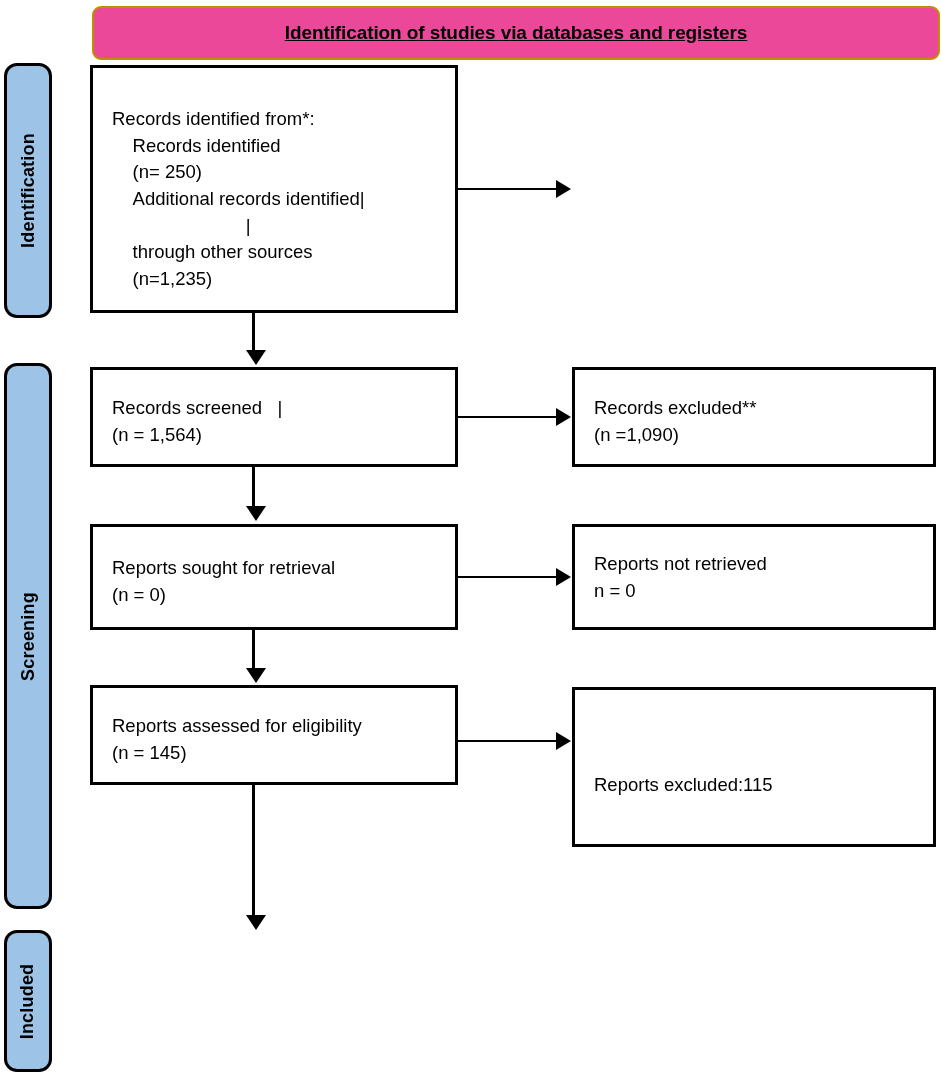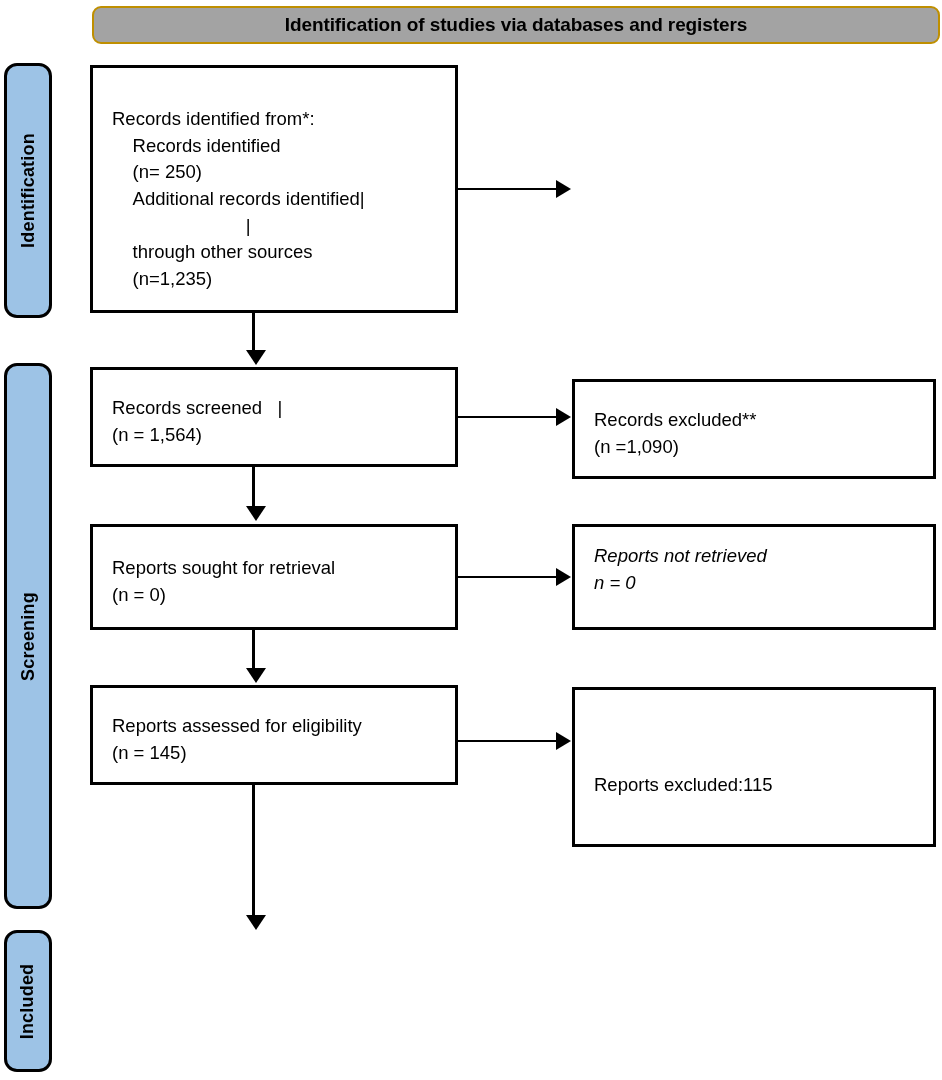--- a/index.html
+++ b/index.html
@@ -19,28 +19,29 @@
     overflow: hidden;
     background: #ffffff;
   }
 
   
   .banner {
     position: absolute;
     left: 92px;
     top: 6px;
     width: 848px;
-    height: 38px;
-    background: #a3a3a3;
+    height: 54px;
+    background: #ec4899;
     border: 2px solid #BF8F00;
     border-radius: 9px;
     display: flex;
     align-items: center;
     justify-content: center;
     box-sizing: border-box;
+    text-decoration: underline;
   }
   .banner-text {
     font-size: 19px;
     font-weight: bold;
     letter-spacing: -0.1px;
     color: #000000;
     text-align: center;
     white-space: nowrap;
   }
 
@@ -89,31 +90,31 @@
 
   
   #box-identified      { left: 90px; top: 65px;  width: 368px; height: 248px; }
   #box-screened        { left: 90px; top: 367px; width: 368px; height: 100px; }
   #box-sought          { left: 90px; top: 524px; width: 368px; height: 106px; }
   #box-assessed        { left: 90px; top: 685px; width: 368px; height: 100px; padding-left: 14px; }
   #box-included        { left: 90px; top: 932px; width: 368px; height: 140px; }
 
   
   #box-removed         { left: 572px; top: 65px;  width: 364px; height: 248px; }
-  #box-excluded-recs   { left: 572px; top: 367px; width: 364px; height: 100px; margin-top: 12px; }
+  #box-excluded-recs   { left: 572px; top: 367px; width: 364px; height: 100px; }
   #box-not-retrieved   { left: 572px; top: 524px; width: 364px; height: 106px; }
   #box-excluded-reps   { left: 572px; top: 687px; width: 364px; height: 160px; }
 
   
   #txt-identified     { top: 38px; }
   #txt-removed        { top: 58px; }
   #txt-screened       { top: 25px; }
   #txt-excluded-recs  { top: 25px; }
   #txt-sought         { top: 28px; }
-  #txt-not-retrieved  { top: 16px; font-style: italic; }
+  #txt-not-retrieved  { top: 24px; }
   #txt-assessed       { top: 25px; }
   #txt-excluded-reps  { top: 82px; }
   #txt-included       { top: 42px; }
 
   
   .conn-v-line {
     position: absolute;
     width: 3px;
     background: #000000;
   }

